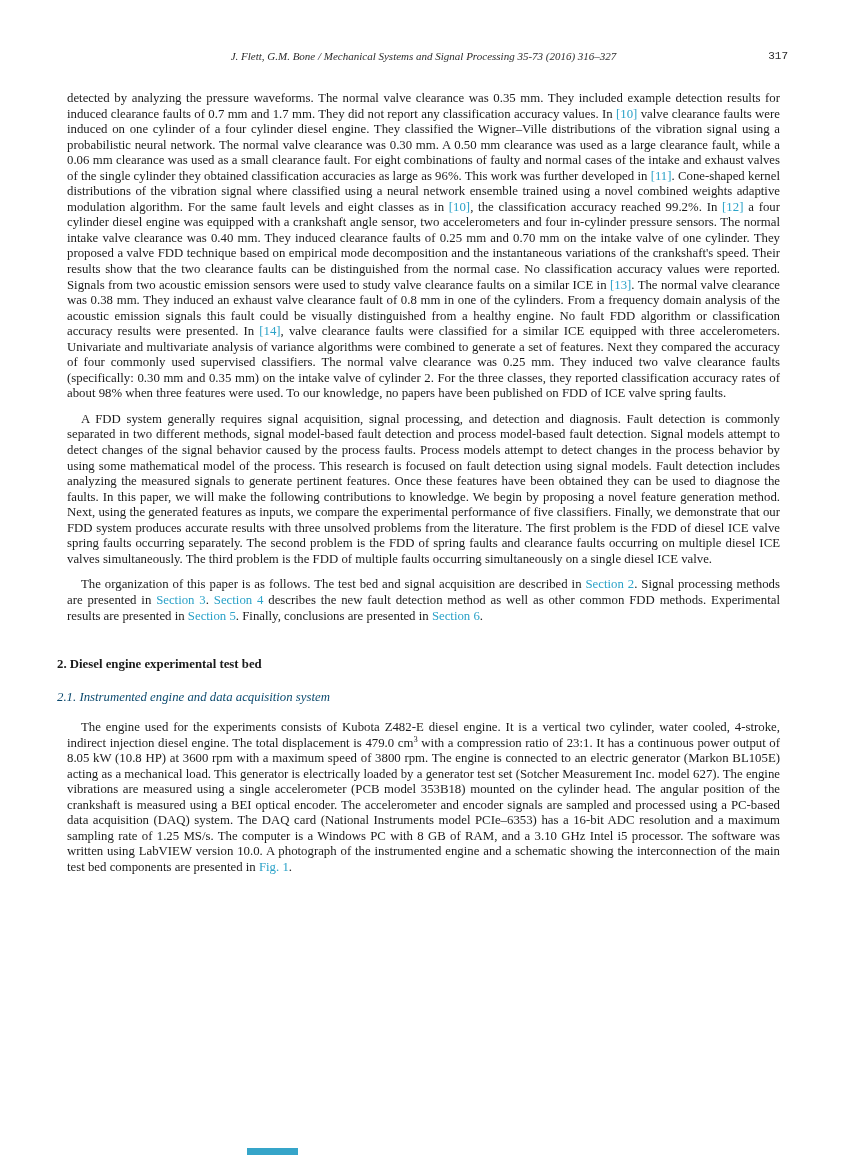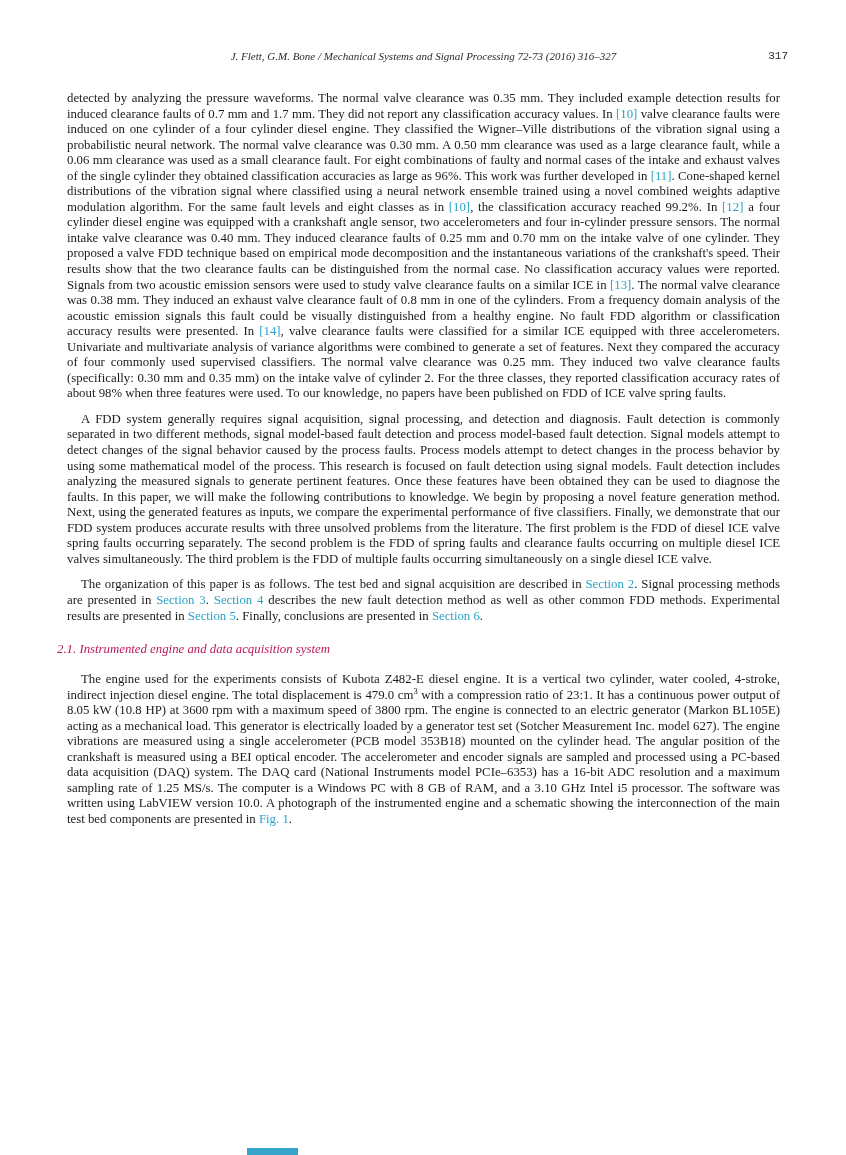--- a/index.html
+++ b/index.html
@@ -42,42 +42,43 @@
   h2.section-heading {
     font-size: 12.8px;
     font-weight: bold;
     color: #1b1b1b;
     margin: 33px 0 18px 0;
   }
   h3.subsection-heading {
     font-size: 12.8px;
     font-weight: normal;
     font-style: italic;
-    color: #be185d;
+    color: #0c4a6e;
     margin: 18px 0 15px 0;
   }
   sup { font-size: 8.5px; line-height: 0; }
   .bottom-bar {
     position: absolute;
     left: 247px;
     bottom: 0;
     width: 51px;
     height: 7px;
   }
 </style>
 </head>
 <body>
 
 <div class="page">
   <div class="running-header">
-    <span>J. Flett, G.M. Bone / Mechanical Systems and Signal Processing 72-73 (2016) 316–327</span>
+    <span>J. Flett, G.M. Bone / Mechanical Systems and Signal Processing 35-73 (2016) 316–327</span>
     <span class="page-number">317</span>
   </div>
   <div class="article-body">
       <p>detected by analyzing the pressure waveforms. The normal valve clearance was 0.35 mm. They included example detection results for induced clearance faults of 0.7 mm and 1.7 mm. They did not report any classification accuracy values. In <a class="ref-link" style="color: rgb(43, 162, 200);">[10]</a> valve clearance faults were induced on one cylinder of a four cylinder diesel engine. They classified the Wigner–Ville distributions of the vibration signal using a probabilistic neural network. The normal valve clearance was 0.30 mm. A 0.50 mm clearance was used as a large clearance fault, while a 0.06 mm clearance was used as a small clearance fault. For eight combinations of faulty and normal cases of the intake and exhaust valves of the single cylinder they obtained classification accuracies as large as 96%. This work was further developed in <a class="ref-link" style="color: rgb(43, 162, 200);">[11]</a>. Cone-shaped kernel distributions of the vibration signal where classified using a neural network ensemble trained using a novel combined weights adaptive modulation algorithm. For the same fault levels and eight classes as in <a class="ref-link" style="color: rgb(43, 162, 200);">[10]</a>, the classification accuracy reached 99.2%. In <a class="ref-link" style="color: rgb(43, 162, 200);">[12]</a> a four cylinder diesel engine was equipped with a crankshaft angle sensor, two accelerometers and four in-cylinder pressure sensors. The normal intake valve clearance was 0.40 mm. They induced clearance faults of 0.25 mm and 0.70 mm on the intake valve of one cylinder. They proposed a valve FDD technique based on empirical mode decomposition and the instantaneous variations of the crankshaft's speed. Their results show that the two clearance faults can be distinguished from the normal case. No classification accuracy values were reported. Signals from two acoustic emission sensors were used to study valve clearance faults on a similar ICE in <a class="ref-link" style="color: rgb(43, 162, 200);">[13]</a>. The normal valve clearance was 0.38 mm. They induced an exhaust valve clearance fault of 0.8 mm in one of the cylinders. From a frequency domain analysis of the acoustic emission signals this fault could be visually distinguished from a healthy engine. No fault FDD algorithm or classification accuracy results were presented. In <a class="ref-link" style="color: rgb(43, 162, 200);">[14]</a>, valve clearance faults were classified for a similar ICE equipped with three accelerometers. Univariate and multivariate analysis of variance algorithms were combined to generate a set of features. Next they compared the accuracy of four commonly used supervised classifiers. The normal valve clearance was 0.25 mm. They induced two valve clearance faults (specifically: 0.30 mm and 0.35 mm) on the intake valve of cylinder 2. For the three classes, they reported classification accuracy rates of about 98% when three features were used. To our knowledge, no papers have been published on FDD of ICE valve spring faults.</p>
       <p class="indent">A FDD system generally requires signal acquisition, signal processing, and detection and diagnosis. Fault detection is commonly separated in two different methods, signal model-based fault detection and process model-based fault detection. Signal models attempt to detect changes of the signal behavior caused by the process faults. Process models attempt to detect changes in the process behavior by using some mathematical model of the process. This research is focused on fault detection using signal models. Fault detection includes analyzing the measured signals to generate pertinent features. Once these features have been obtained they can be used to diagnose the faults. In this paper, we will make the following contributions to knowledge. We begin by proposing a novel feature generation method. Next, using the generated features as inputs, we compare the experimental performance of five classifiers. Finally, we demonstrate that our FDD system produces accurate results with three unsolved problems from the literature. The first problem is the FDD of diesel ICE valve spring faults occurring separately. The second problem is the FDD of spring faults and clearance faults occurring on multiple diesel ICE valves simultaneously. The third problem is the FDD of multiple faults occurring simultaneously on a single diesel ICE valve.</p>
       <p class="indent">The organization of this paper is as follows. The test bed and signal acquisition are described in <a class="ref-link" style="color: rgb(43, 162, 200);">Section 2</a>. Signal processing methods are presented in <a class="ref-link" style="color: rgb(43, 162, 200);">Section 3</a>. <a class="ref-link" style="color: rgb(43, 162, 200);">Section 4</a> describes the new fault detection method as well as other common FDD methods. Experimental results are presented in <a class="ref-link" style="color: rgb(43, 162, 200);">Section 5</a>. Finally, conclusions are presented in <a class="ref-link" style="color: rgb(43, 162, 200);">Section 6</a>.</p>
+      <h2 class="section-heading">2. Diesel engine experimental test bed</h2>
       <h3 class="subsection-heading">2.1. Instrumented engine and data acquisition system</h3>
       <p class="indent">The engine used for the experiments consists of Kubota Z482-E diesel engine. It is a vertical two cylinder, water cooled, 4-stroke, indirect injection diesel engine. The total displacement is 479.0 cm<sup>3</sup> with a compression ratio of 23:1. It has a continuous power output of 8.05 kW (10.8 HP) at 3600 rpm with a maximum speed of 3800 rpm. The engine is connected to an electric generator (Markon BL105E) acting as a mechanical load. This generator is electrically loaded by a generator test set (Sotcher Measurement Inc. model 627). The engine vibrations are measured using a single accelerometer (PCB model 353B18) mounted on the cylinder head. The angular position of the crankshaft is measured using a BEI optical encoder. The accelerometer and encoder signals are sampled and processed using a PC-based data acquisition (DAQ) system. The DAQ card (National Instruments model PCIe–6353) has a 16-bit ADC resolution and a maximum sampling rate of 1.25 MS/s. The computer is a Windows PC with 8 GB of RAM, and a 3.10 GHz Intel i5 processor. The software was written using LabVIEW version 10.0. A photograph of the instrumented engine and a schematic showing the interconnection of the main test bed components are presented in <a class="ref-link" style="color: rgb(43, 162, 200);">Fig. 1</a>.</p>
     </div>
 </div>
 
 <div class="bottom-bar" style="background: rgb(54, 165, 201);"></div>
 
 </body></html>

